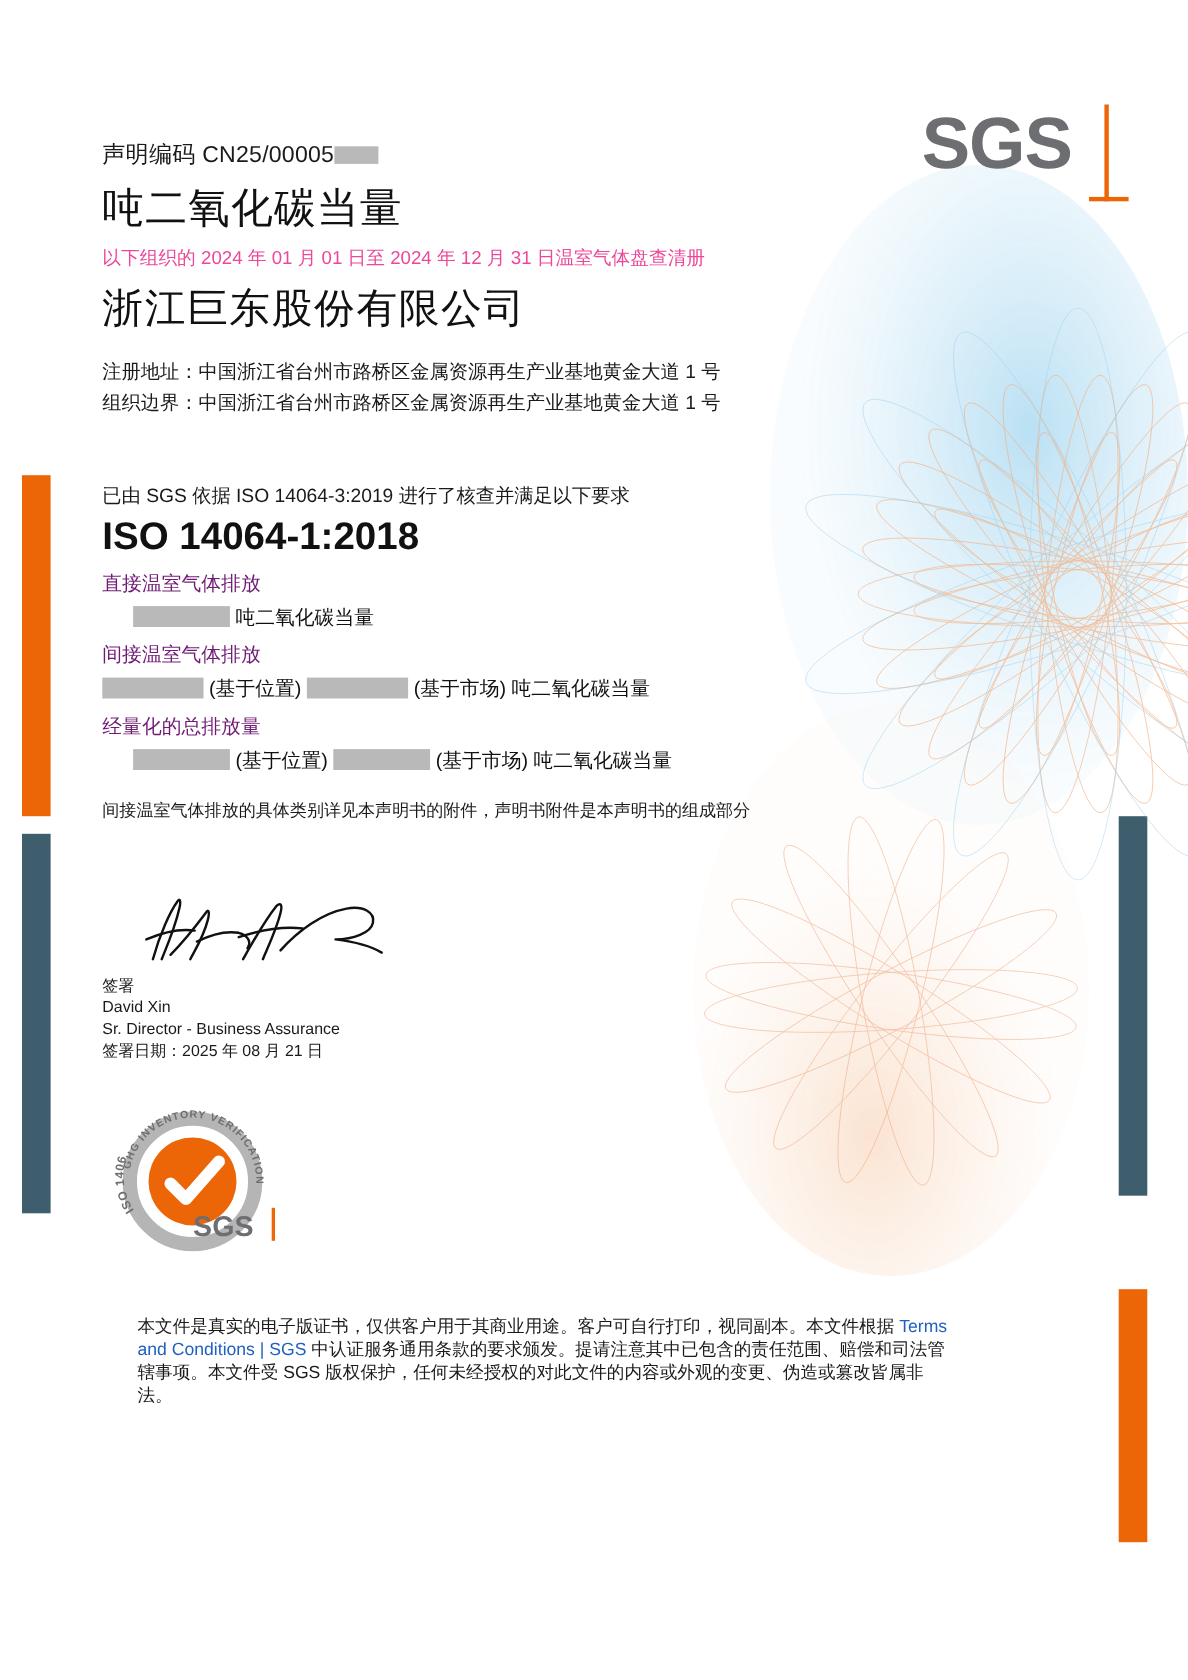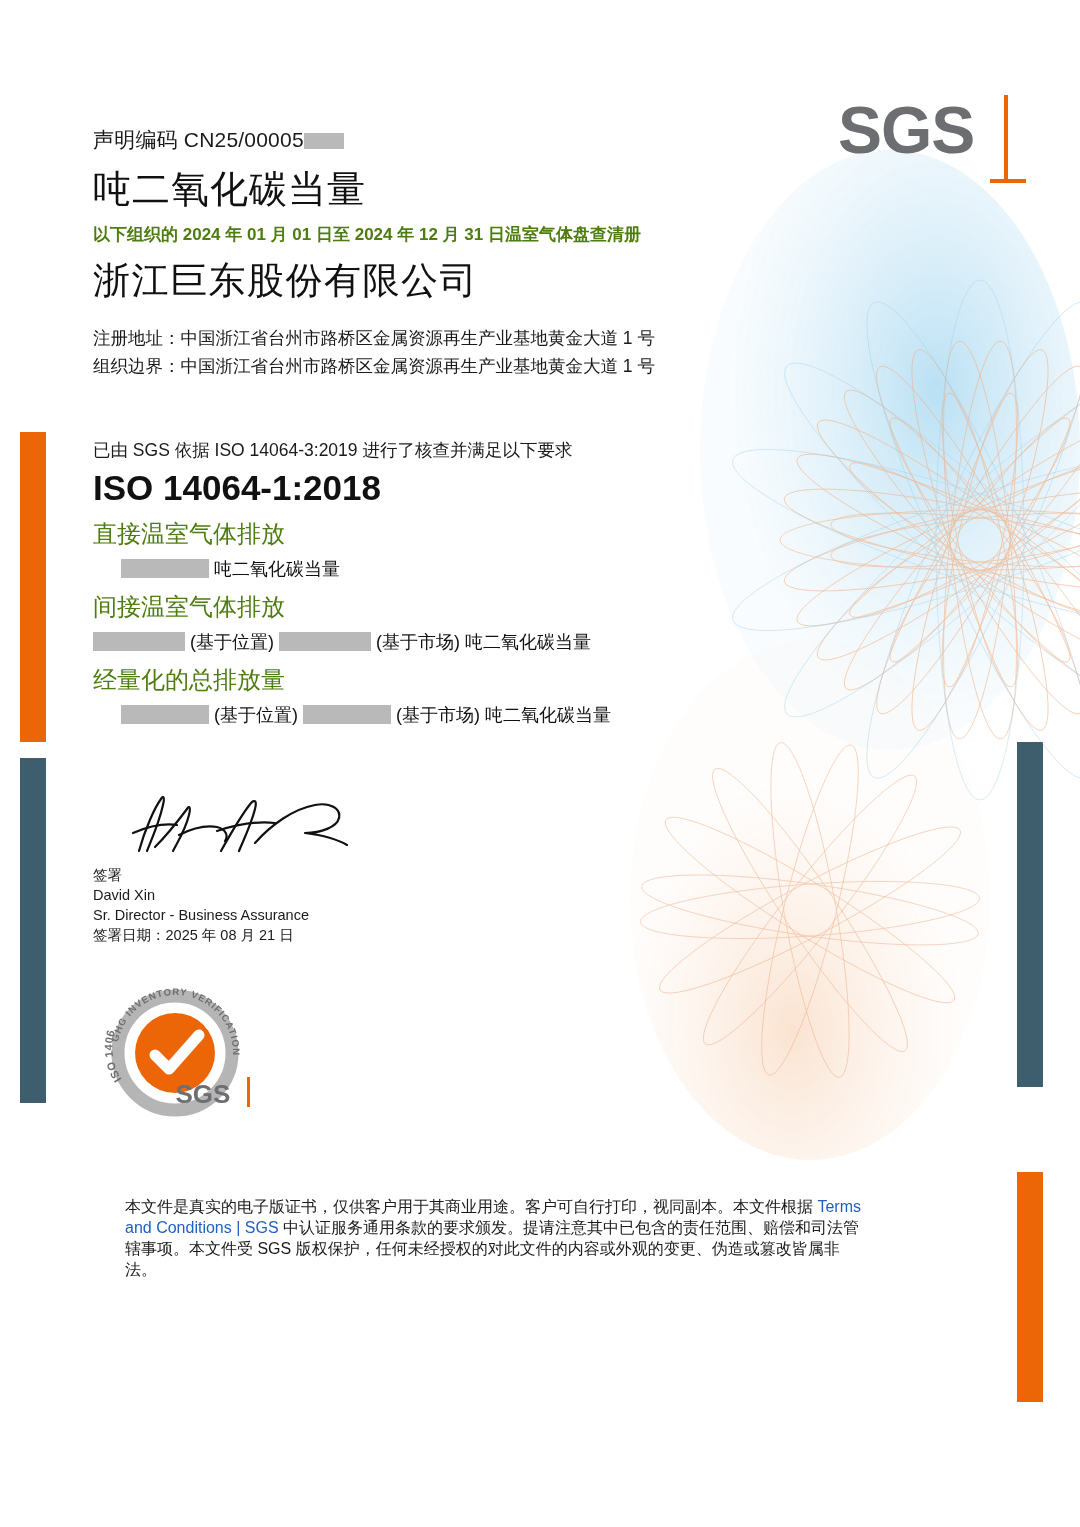--- a/index.html
+++ b/index.html
@@ -117,22 +117,21 @@
   }
   .title-main {
     margin-top: 10px;
     font-size: 38px;
     letter-spacing: 1px;
     color: #111;
   }
   .period-line {
     margin-top: 8px;
     font-size: 17px;
-    color: #4d7c0f;
-    font-weight: bold;
+    color: #ec4899;
   }
   .org-name {
     margin-top: 10px;
     font-size: 37px;
     letter-spacing: 1.5px;
     color: #111;
   }
   .addr {
     margin-top: 18px;
     font-size: 17.5px;
@@ -146,22 +145,22 @@
   }
   .std-title {
     margin-top: 6px;
     font-size: 35px;
     font-weight: bold;
     letter-spacing: 0px;
     color: #111;
   }
   .emis-label {
     margin-top: 10px;
-    font-size: 24px;
-    color: #4d7c0f;
+    font-size: 18px;
+    color: #701a75;
   }
   .emis-value {
     margin-top: 7px;
     font-size: 18px;
     font-weight: normal;
     color: #111;
     white-space: nowrap;
   }
   .emis-value.indent {
     margin-left: 28px;
@@ -348,20 +347,21 @@
 
     <div class="emis-label">经量化的总排放量</div>
     <div class="emis-value indent">
       <span class="redact" style="width:88px;"></span>
       <span>(基于位置)</span>
       <span class="redact" style="width:88px;"></span>
       <span>(基于市场)</span>
       <span>吨二氧化碳当量</span>
     </div>
 
+    <div class="note">间接温室气体排放的具体类别详见本声明书的附件，声明书附件是本声明书的组成部分</div>
 
     <div class="signature-block">
       <svg class="sig-svg" width="250" height="75" viewBox="0 0 250 75">
         <g fill="none" stroke="#111" stroke-width="2.2" stroke-linecap="round" stroke-linejoin="round">
           <path d="M14 62 C 20 40, 30 18, 36 10 C 38 6, 40 8, 38 16 C 34 34, 26 52, 22 62"></path>
           <path d="M8 44 C 22 38, 38 34, 52 36"></path>
           <path d="M30 58 C 44 44, 56 28, 62 20 C 64 16, 66 18, 64 26 C 60 42, 52 54, 48 62"></path>
           <path d="M54 46 C 66 40, 80 36, 92 38 C 100 40, 104 46, 100 52"></path>
           <path d="M96 62 C 106 44, 118 24, 126 14 C 130 10, 132 12, 130 20 C 126 36, 118 52, 114 62"></path>
           <path d="M92 42 C 110 36, 132 32, 150 34"></path>

